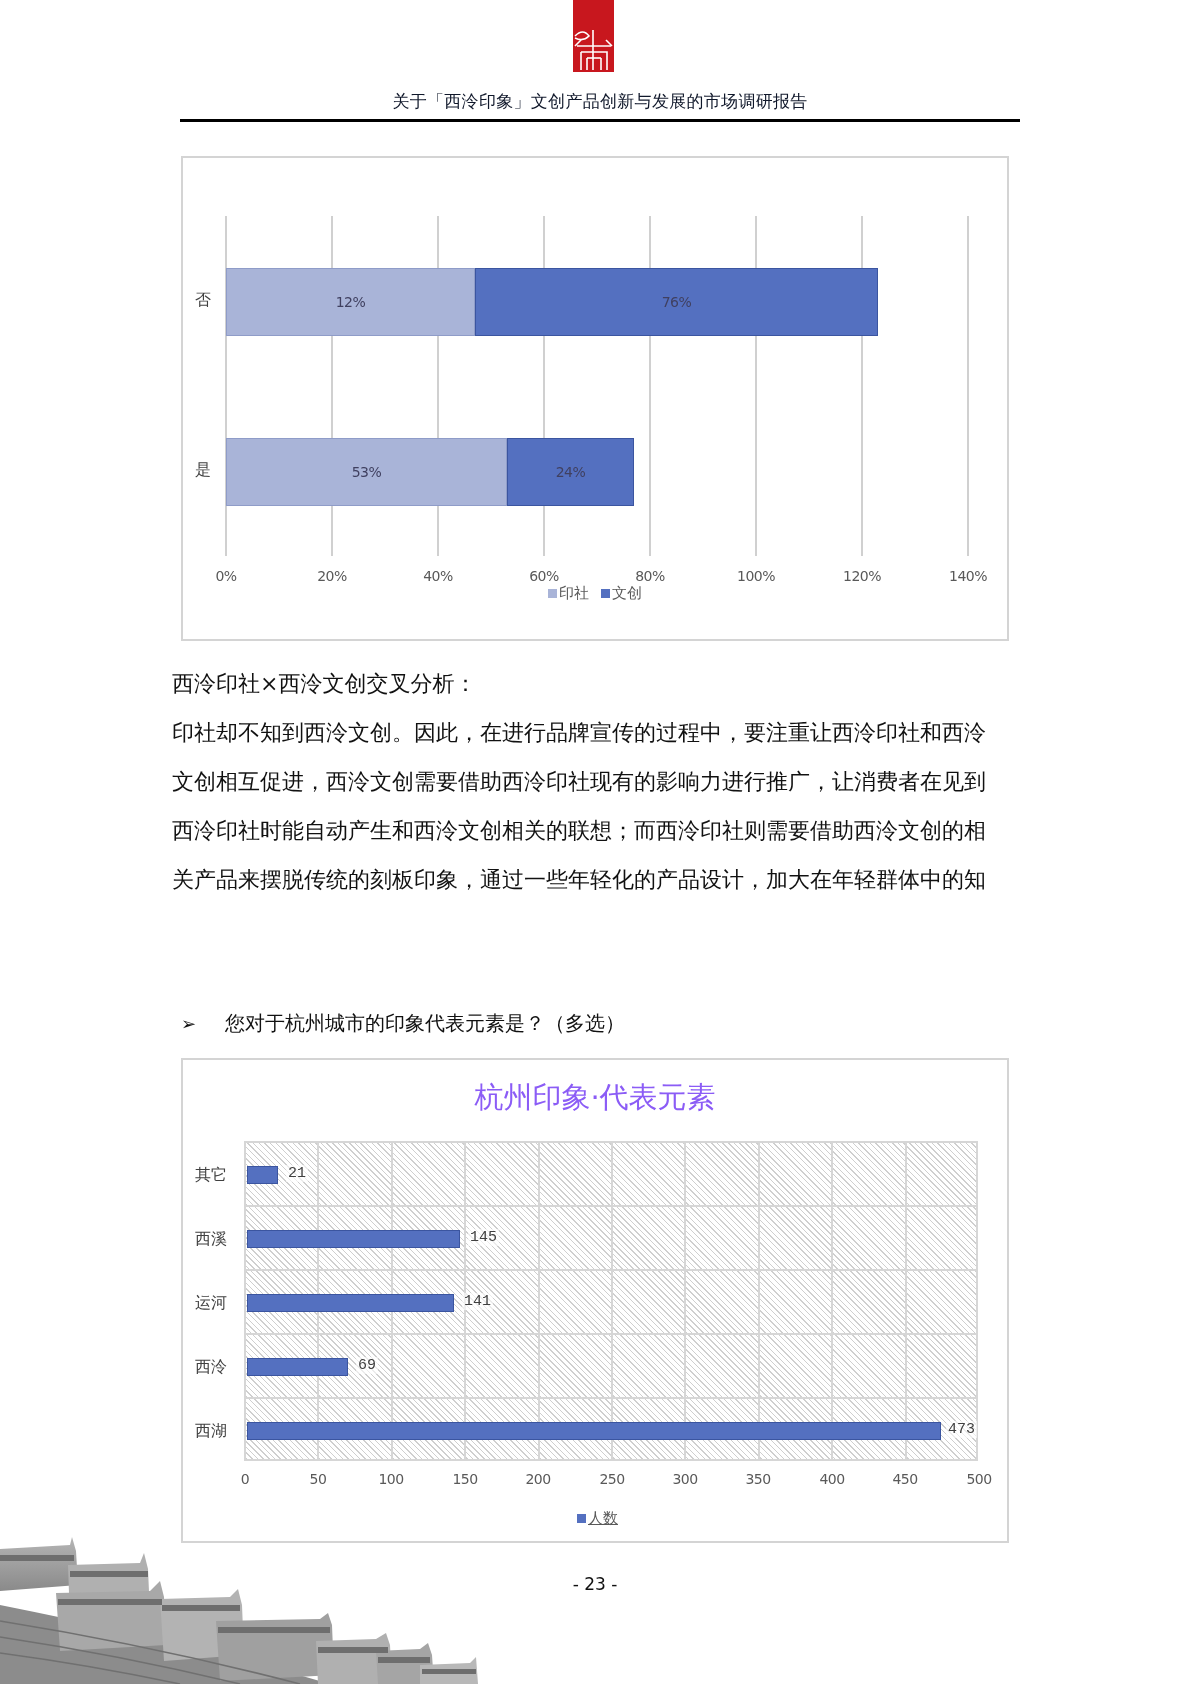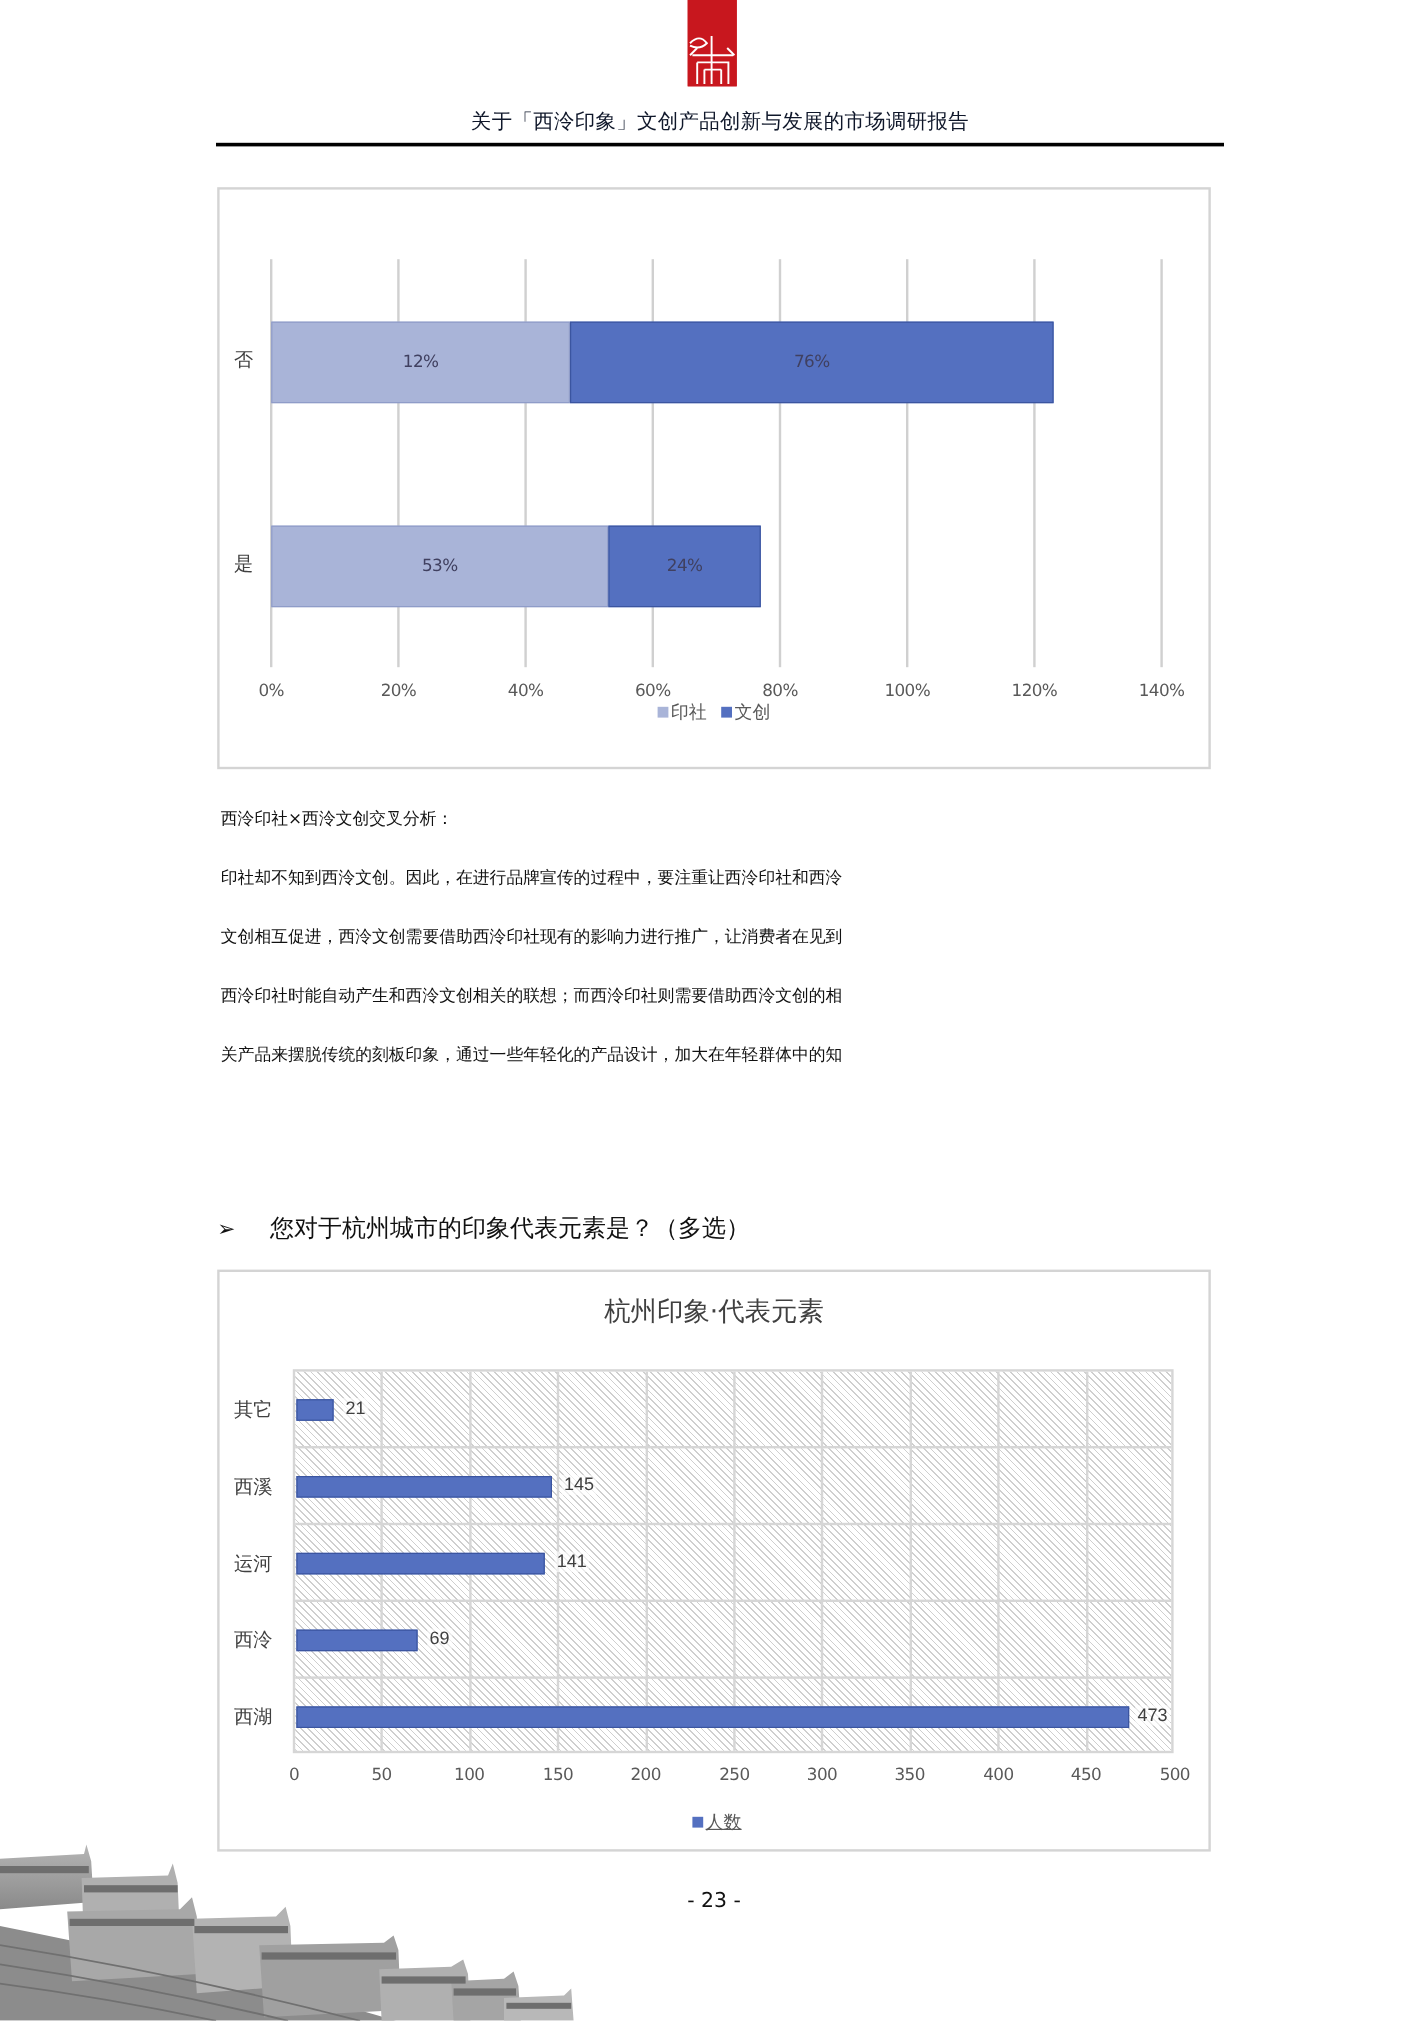--- a/index.html
+++ b/index.html
@@ -25,34 +25,34 @@
   .bar-seg { position: absolute; border: 1px solid #3d5a99; display: flex; align-items: center; justify-content: center; }
   .bar-seg span { font-family: "DejaVu Sans", "Liberation Sans", sans-serif; font-size: 14px; color: #404060; letter-spacing: -0.5px; }
   .seg-light { background: #a9b4d8; border-color: #8f9cc8; }
   .seg-dark { background: #5470c0; border-color: #3b55a0; }
 
   .legend { position: absolute; display: flex; gap: 12px; font-family: "DejaVu Sans", "Liberation Sans", sans-serif;
     font-size: 15px; color: #595959; align-items: center; }
   .legend-item { display: flex; align-items: center; gap: 2px; }
   .swatch { width: 9px; height: 9px; display: inline-block; }
 
-  .para { position: absolute; left: 184px; font-size: 14px; line-height: 49px; color: #111; width: 830px; }
+  .para { position: absolute; left: 172px; font-size: 22px; line-height: 49px; color: #111; width: 830px; }
   .para-line { display: block; white-space: nowrap; }
 
   .question { position: absolute; left: 181px; top: 1005px; font-size: 20px; display: flex; align-items: center; }
   .bullet-arrow { font-size: 18px; width: 44px; display: inline-block; }
 
   .chart2-title { position: absolute; left: 0; width: 100%; top: 18px; text-align: center;
-    font-family: "DejaVu Sans", "Liberation Sans", sans-serif; font-size: 22px; color: #404040; }
+    font-family: "DejaVu Sans", "Liberation Sans", sans-serif; font-size: 29px; color: #8b5cf6; }
   .plot-area { position: absolute; border: 2px solid #d6d6d6;
     background-color: #fff;
     background-image: repeating-linear-gradient(45deg, #cfcfcf 0px, #cfcfcf 1px, transparent 1px, transparent 4px); }
   .gridline-h { position: absolute; height: 2px; background: #d6d6d6; }
   .bar2 { position: absolute; background: #5470c0; border: 1px solid #3b55a0; }
-  .bar2-label { position: absolute; font-family: Liberation Sans, sans-serif; font-size: 15px; color: #404040;
+  .bar2-label { position: absolute; font-family: Liberation Mono, monospace; font-size: 15px; color: #404040;
     background: rgba(255,255,255,0.6); padding: 0 2px; }
 
   .page-number { position: absolute; left: 0; width: 1190px; top: 1574px; text-align: center;
     font-family: "DejaVu Sans", "Liberation Sans", sans-serif; font-size: 17px; color: #111; }
 
   .building { position: absolute; left: 0; top: 1525px; width: 480px; height: 159px; }
   .building svg { width: 100%; height: 100%; display: block; }
 </style>
 </head>
 <body>

